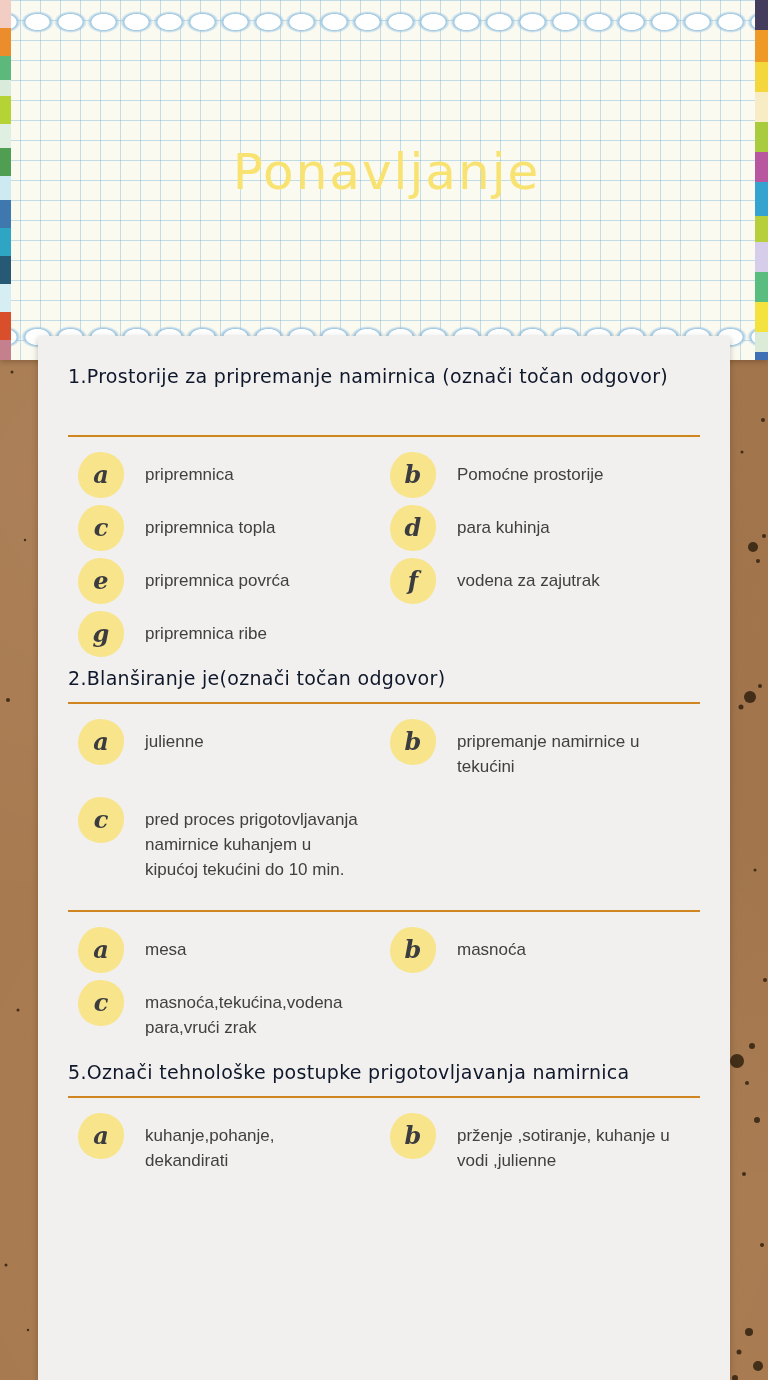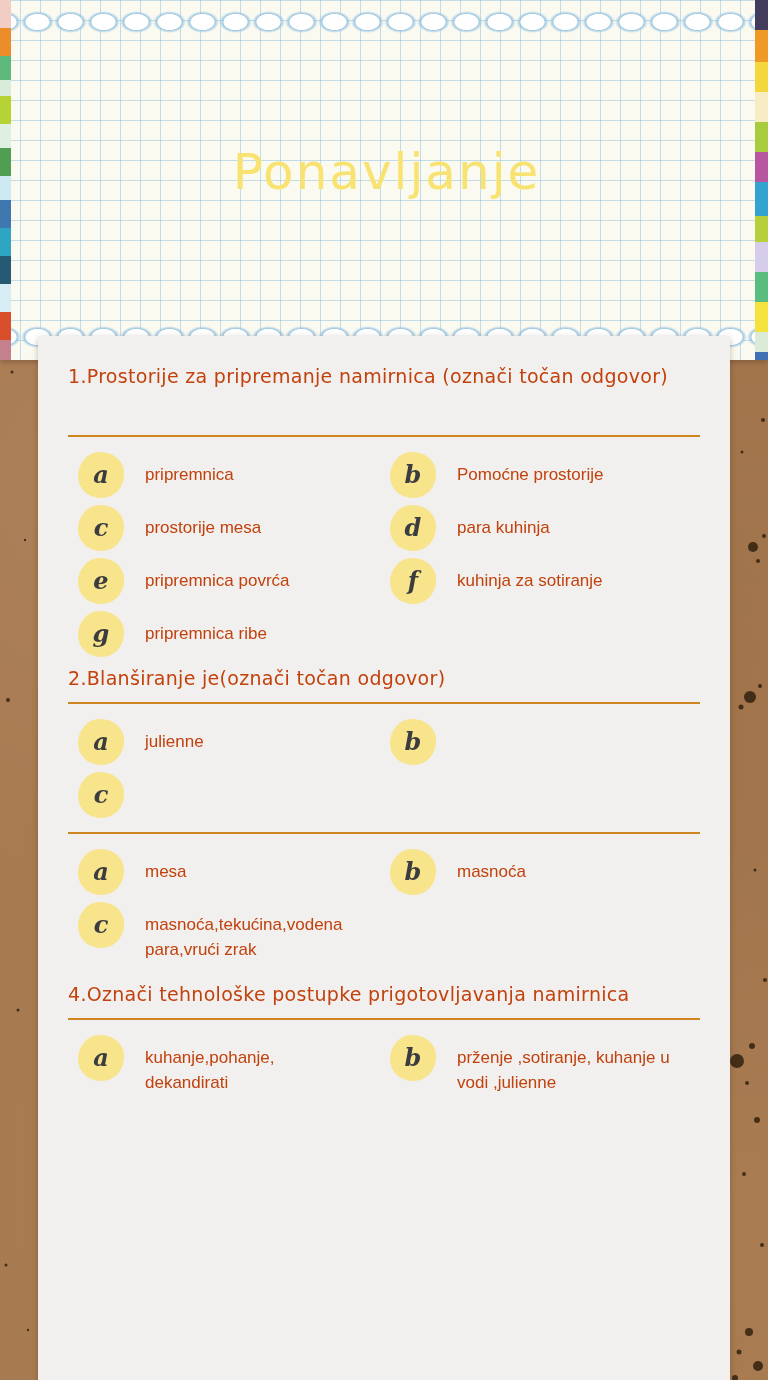--- a/index.html
+++ b/index.html
@@ -81,21 +81,21 @@
     min-height: 1100px;
   }
 
   .question + .question { }
 
   .q-title {
     margin: 0;
     font-family: "DejaVu Sans", sans-serif;
     font-size: 19px; font-weight: normal;
     line-height: 28px; letter-spacing: .3px;
-    color: #c2410c;
+    color: #0f172a;
   }
   .divider {
     border: none;
     border-top: 2px solid #d0861f;
     margin: 10px 0 15px 0;
   }
   .divider.tall-gap { margin-top: 45px; }
 
   .options {
     display: grid;
@@ -111,21 +111,21 @@
   }
   .badge span {
     font-family: "DejaVu Serif", serif;
     font-style: italic; font-size: 24px; font-weight: bold;
     color: #3b3c40; line-height: 1;
   }
   .option-text {
     margin: 10px 0 14px 21px;
     max-width: 235px;
     font-size: 17px; line-height: 25px;
-    color: #c2410c;
+    color: #404040;
     white-space: pre-line;
   }
 </style>
 </head>
 <body>
 
 <div class="page">
 
   <div class="header">
     <div class="holes holes-top"></div>
@@ -181,39 +181,39 @@
         <div class="option">
           <div class="badge">
               <span>b</span>
             </div>
           <div class="option-text">Pomoćne prostorije</div>
         </div>
         <div class="option">
           <div class="badge">
               <span>c</span>
             </div>
-          <div class="option-text">prostorije mesa</div>
+          <div class="option-text">pripremnica topla</div>
         </div>
         <div class="option">
           <div class="badge">
               <span>d</span>
             </div>
           <div class="option-text">para kuhinja</div>
         </div>
         <div class="option">
           <div class="badge">
               <span>e</span>
             </div>
           <div class="option-text">pripremnica povrća</div>
         </div>
         <div class="option">
           <div class="badge">
               <span>f</span>
             </div>
-          <div class="option-text">kuhinja za sotiranje</div>
+          <div class="option-text">vodena za zajutrak</div>
         </div>
         <div class="option">
           <div class="badge">
               <span>g</span>
             </div>
           <div class="option-text">pripremnica ribe</div>
         </div>
       </div>
     </section>
 
@@ -224,25 +224,30 @@
         <div class="option">
           <div class="badge">
               <span>a</span>
             </div>
           <div class="option-text">julienne</div>
         </div>
         <div class="option">
           <div class="badge">
               <span>b</span>
             </div>
+          <div class="option-text">pripremanje namirnice u
+tekućini</div>
         </div>
         <div class="option">
           <div class="badge">
               <span>c</span>
             </div>
+          <div class="option-text">pred proces prigotovljavanja
+namirnice  kuhanjem u
+kipućoj tekućini do 10 min.</div>
         </div>
       </div>
     </section>
 
     <section class="question">
       <div class="divider"></div>
       <div class="options">
         <div class="option">
           <div class="badge">
               <span>a</span>
@@ -259,21 +264,21 @@
           <div class="badge">
               <span>c</span>
             </div>
           <div class="option-text">masnoća,tekućina,vodena
 para,vrući zrak</div>
         </div>
       </div>
     </section>
 
     <section class="question">
-      <h2 class="q-title">4.Označi tehnološke postupke prigotovljavanja namirnica</h2>
+      <h2 class="q-title">5.Označi tehnološke postupke prigotovljavanja namirnica</h2>
       <div class="divider"></div>
       <div class="options">
         <div class="option">
           <div class="badge">
               <span>a</span>
             </div>
           <div class="option-text">kuhanje,pohanje,
 dekandirati</div>
         </div>
         <div class="option">

